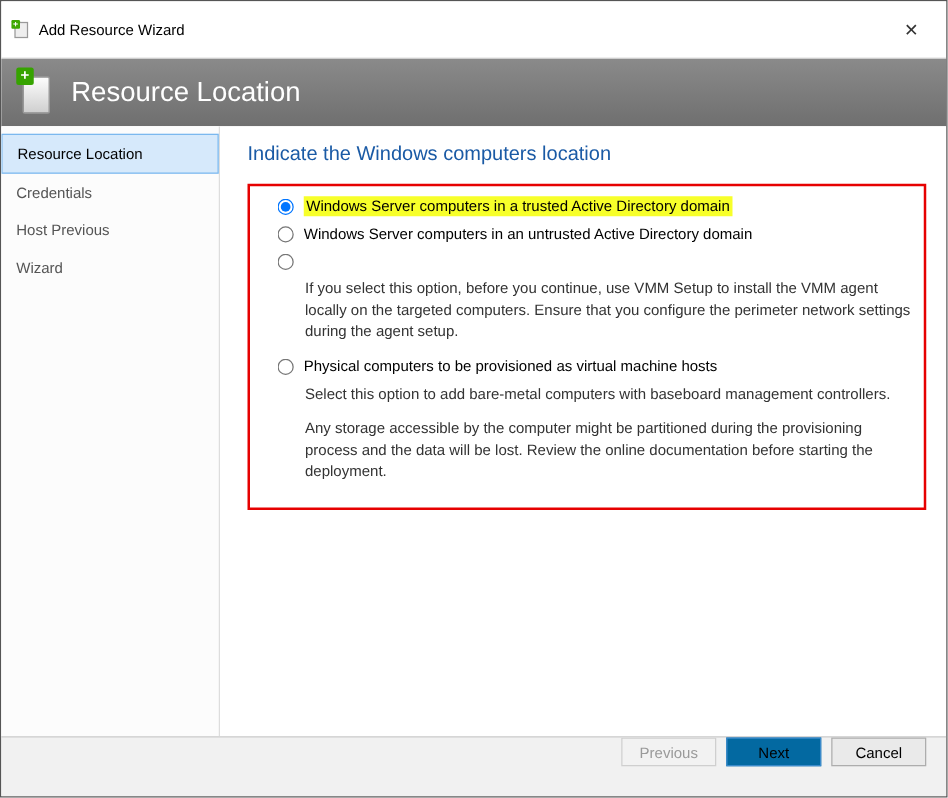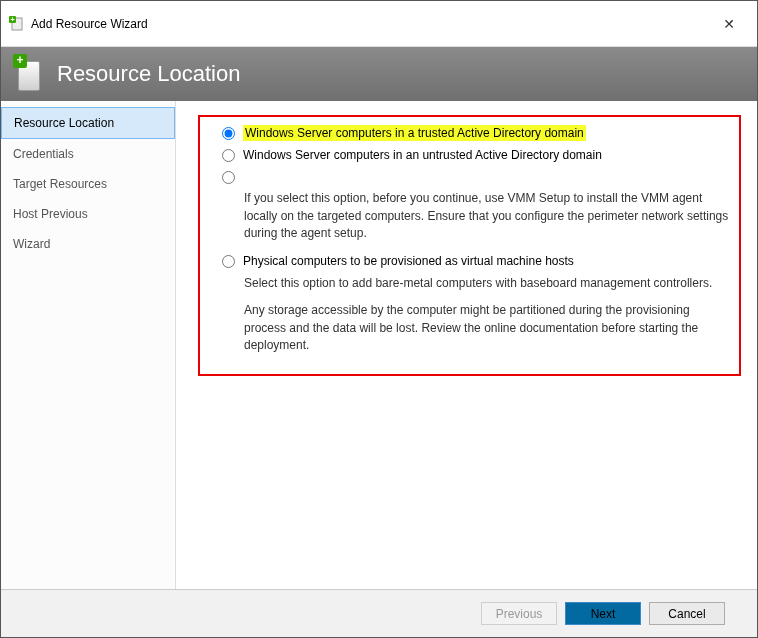--- a/index.html
+++ b/index.html
@@ -151,23 +151,22 @@
       margin-bottom: 10px;
     }
     .option-block {
       margin-bottom: 6px;
       padding-left: 16px;
     }
     .footer {
       height: 48px;
       border-top: 1px solid #ccc;
       display: flex;
-      align-items: center;
       justify-content: flex-end;
-      padding-right: 32px;
+      padding-right: 16px;
       gap: 8px;
       background: #f1f1f1;
     }
     .wiz-btn {
       min-width: 76px;
       height: 23px;
       font-size: 12px;
       font-family: inherit;
       background: #eaeaea;
       border: 1px solid #adadad;
@@ -204,26 +203,26 @@
     <div class="header-icon-body"></div>
     <div class="header-icon-plus">+</div>
   </div>
   <div class="header-title">Resource Location</div>
 </div>
 
 <div class="body-area">
   <div class="sidebar">
     <div class="sidebar-item active">Resource Location</div>
     <div class="sidebar-item">Credentials</div>
-    <div class="sidebar-item">Target Resources</div>
     <div class="sidebar-item">Host Previous</div>
     <div class="sidebar-item">Wizard</div>
   </div>
 
   <div class="content">
+    <div class="content-heading">Indicate the Windows computers location</div>
 
     <div class="highlight-box">
 
       <div class="option-block">
         <div class="option-row">
           <input type="radio" name="loc" checked="" style="">
           <span class="option-label yellow">Windows Server computers in a trusted Active Directory domain</span>
         </div>
       </div>
 

